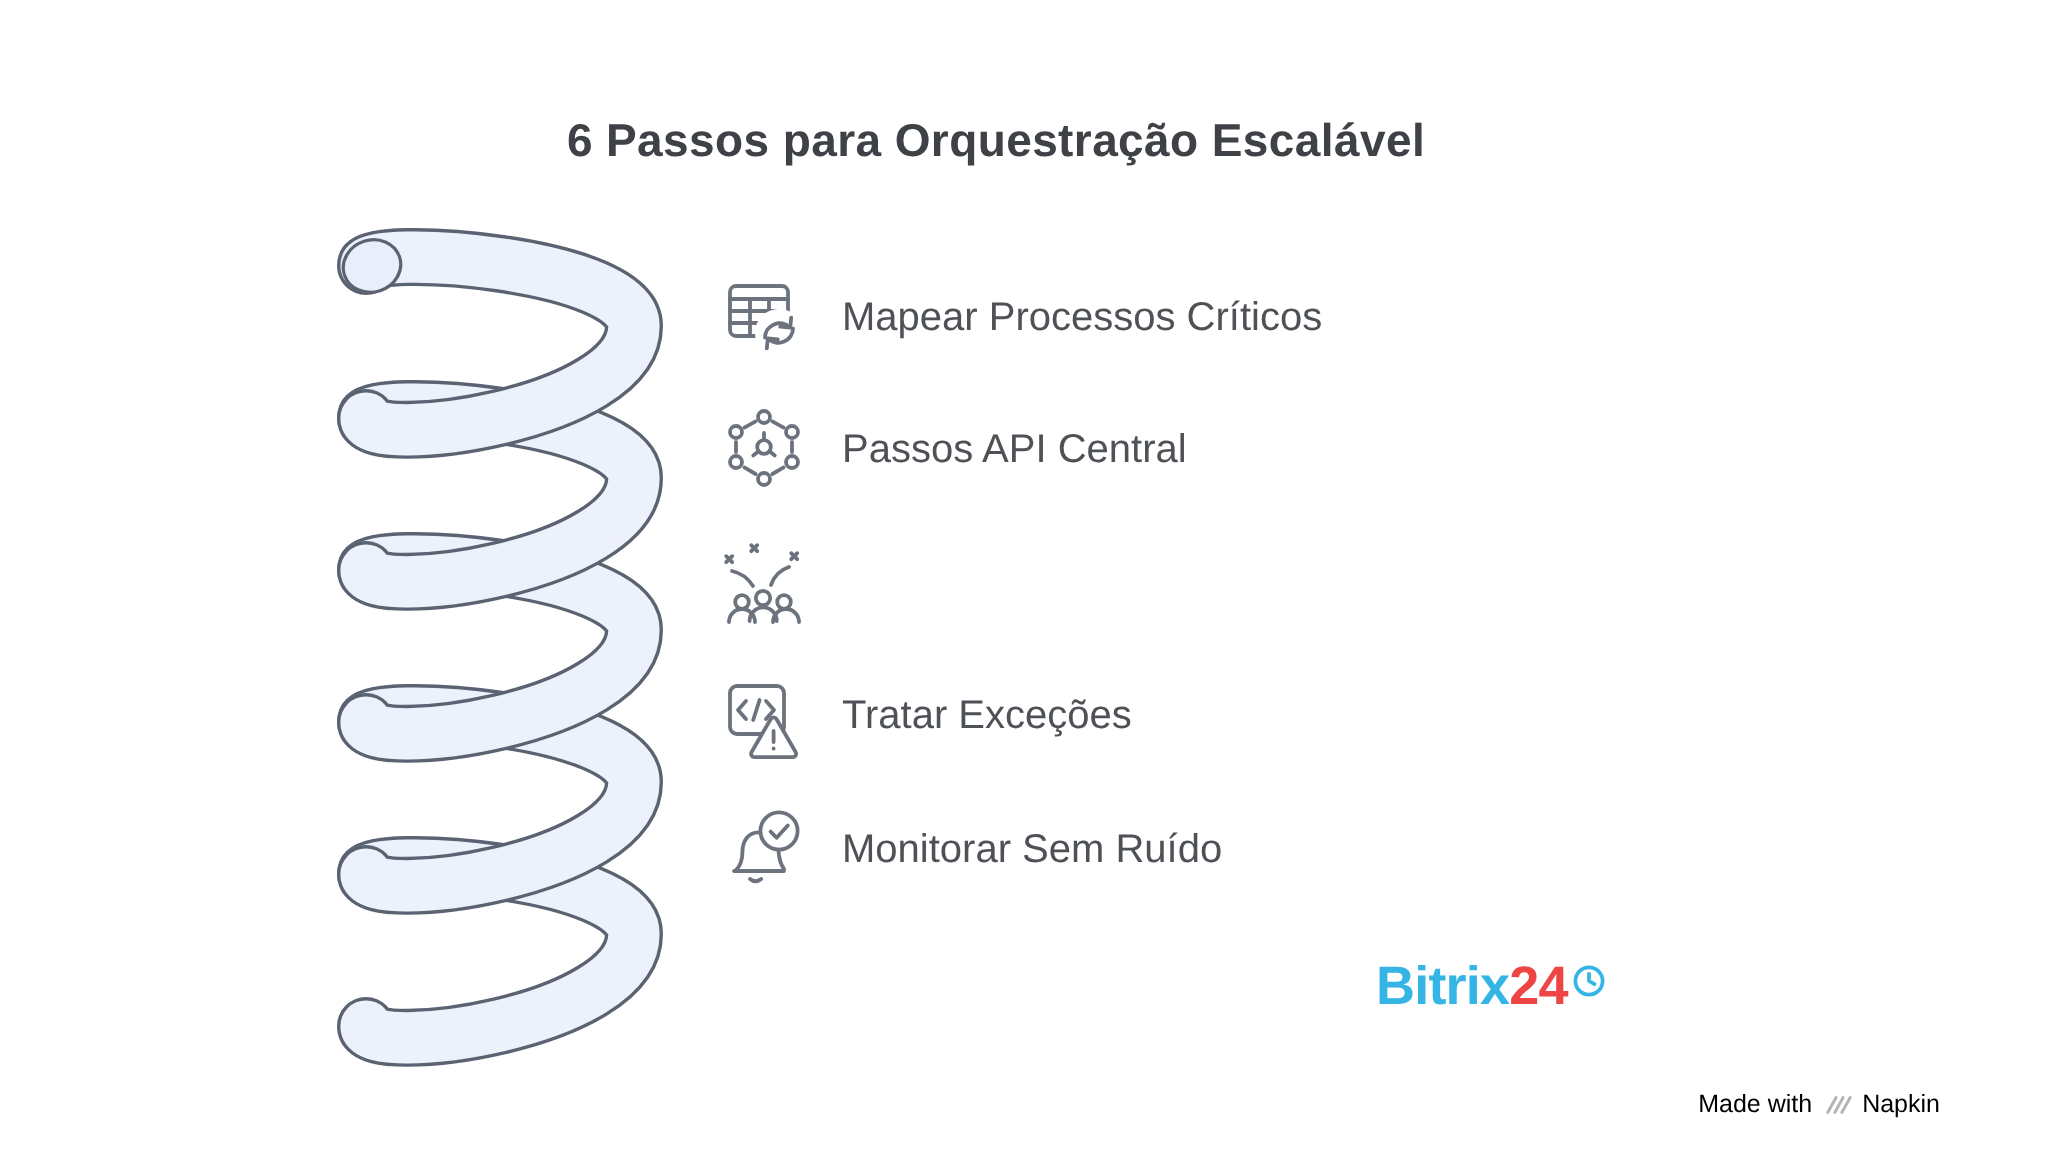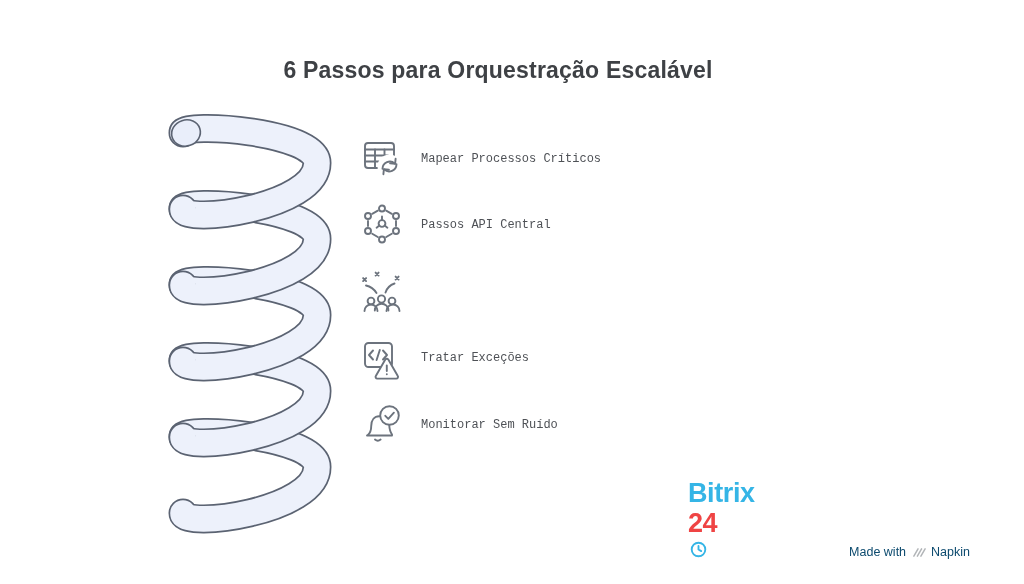--- a/index.html
+++ b/index.html
@@ -6,28 +6,28 @@
   .canvas{position:relative;width:996px;height:584px;background:#ffffff;overflow:hidden;
           font-family:"Liberation Sans",sans-serif;}
   .title{position:absolute;left:0;top:57px;width:100%;text-align:center;
          font-size:23px;font-weight:700;color:#3e4145;letter-spacing:.2px;}
   .spring{position:absolute;left:0;top:0;pointer-events:none;}
   .coil-o{fill:none;stroke:#5b6372;stroke-width:29;stroke-linecap:round;}
   .coil-i{fill:none;stroke:#edf1fb;stroke-width:25.6;stroke-linecap:round;}
   .step-row{position:absolute;left:358px;display:flex;align-items:center;gap:15px;height:48px;}
   .step-icon{width:48px;height:48px;flex:0 0 48px;}
   .ic{stroke:#6c737d;fill:none;stroke-width:1.9;stroke-linecap:round;stroke-linejoin:round;}
-  .step-label{font-size:12px;color:#4e5156;white-space:nowrap;font-family:Liberation Mono, monospace;}
+  .step-label{font-size:20px;color:#4e5156;white-space:nowrap;}
   .brand{position:absolute;left:688px;top:479px;display:flex;align-items:flex-start;
-         font-size:27px;font-weight:700;letter-spacing:-.4px;line-height:1.1;flex-direction:column;}
+         font-size:27px;font-weight:700;letter-spacing:-.4px;line-height:1.1;}
   .brand-primary{color:#35b5e6;}
   .brand-secondary{color:#ef4444;}
   .brand-clock{margin:3px 0 0 2px;}
   .watermark{position:absolute;right:26px;top:545px;display:flex;align-items:center;gap:5px;
-             font-size:12.5px;color:#0c4a6e;}
+             font-size:12.5px;color:#000000;}
 </style>
 </head>
 <body>
 
 <div class="canvas">
 
   <svg class="spring" width="1024" height="584" viewBox="0 0 1024 584" aria-hidden="true">
 
     <path class="coil-o" d="M183 437 C183 426 317 435 317 467 C317 512 183 529 183 513"></path>
     <path class="coil-i" d="M183 437 C183 426 317 435 317 467 C317 512 183 529 183 513"></path>

